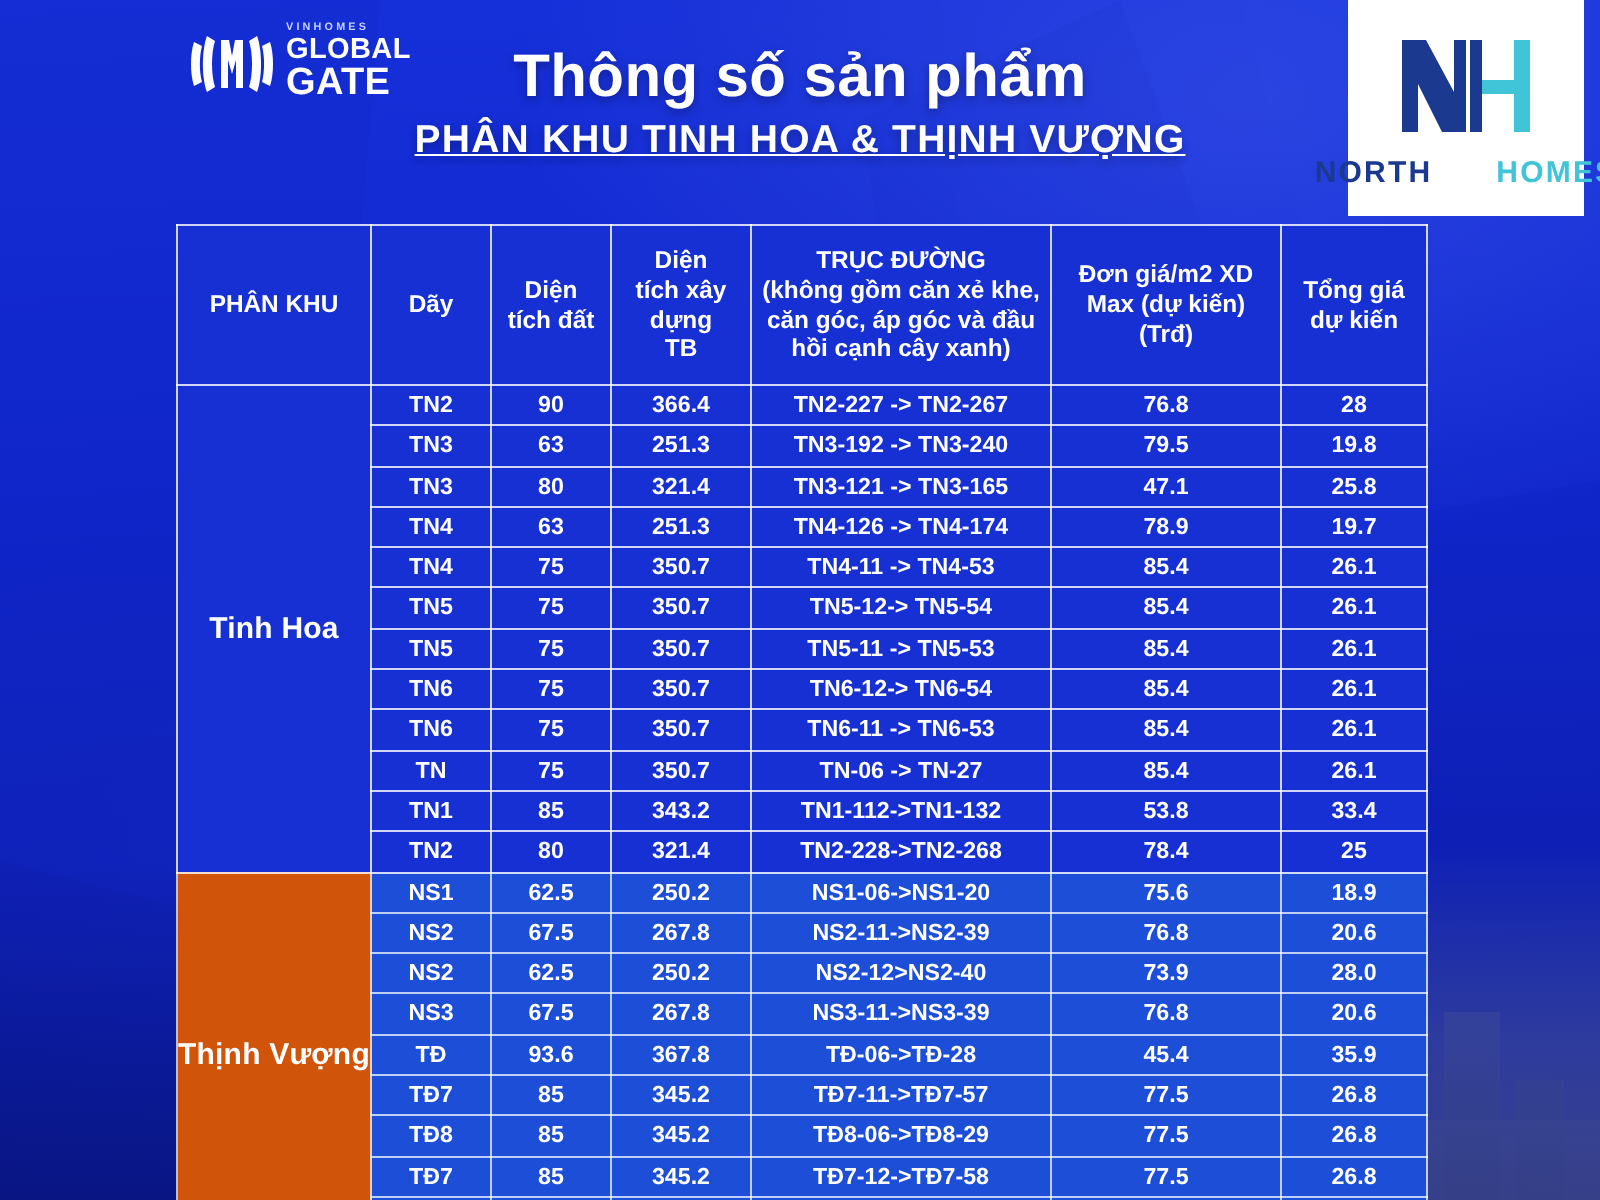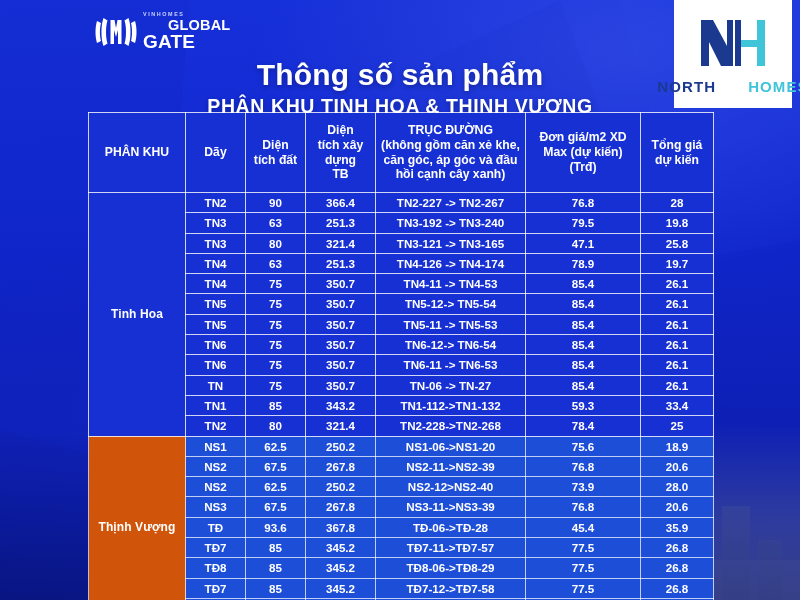--- a/index.html
+++ b/index.html
@@ -29,24 +29,24 @@
   }
 
   
   #header { position:absolute; left:0; top:0; width:800px; height:108px; }
 
   #vin-logo { position:absolute; left:95px; top:10px; width:100px; height:44px;
               display:flex; align-items:center; gap:6px; }
   #vin-mark { width:42px; height:34px; flex:none; }
   #vin-words { display:flex; flex-direction:column; line-height:1; }
   #vin-top { font-size:5.4px; letter-spacing:1.6px; color:#c9d2ff; font-weight:700; }
-  #vin-mid { font-size:14.5px; font-weight:800; color:#fff; letter-spacing:.2px; line-height:1.02;margin-left:25px; }
+  #vin-mid { font-size:14.5px; font-weight:800; color:#fff; letter-spacing:.2px; line-height:1.02; }
   #vin-bot { font-size:19px; font-weight:800; color:#fff; letter-spacing:.2px; line-height:1.02; }
 
-  #titles { position:absolute; left:190px; top:22px; width:420px; text-align:center;margin-top:36px; }
+  #titles { position:absolute; left:190px; top:22px; width:420px; text-align:center; }
   #title-main {
     font-size:30px; font-weight:700; color:#ffffff; letter-spacing:.2px;
     text-shadow:0 2px 5px rgba(0,0,0,.30);
   }
   #title-sub {
     margin-top:3px; font-size:19.5px; font-weight:700; color:#ffffff;
     letter-spacing:.6px; text-shadow:0 2px 5px rgba(0,0,0,.30);text-decoration:underline;
   }
 
   #nh-logo {
@@ -86,21 +86,21 @@
     font-size:11.6px;
     height:19.3px;
     line-height:19.3px;
     white-space:nowrap;
   }
   tbody tr.blue td { background:#1630d3; }
   tbody tr.orange td { background:#1d4ed8; }
   tbody tr.orange td { border-color:rgba(255,255,255,.72); }
 
   td.group {
-    font-size:12px;
+    font-size:15px;
     letter-spacing:.1px;
     vertical-align:middle;
     margin-top:40px;
   }
   td.group.blue-g { background:#1630d3; }
   td.group.orange-g { background:#d1540b; }
 </style>
 </head>
 <body>
 
@@ -307,21 +307,21 @@
           <td>350.7</td>
           <td>TN-06 -&gt; TN-27</td>
           <td>85.4</td>
           <td>26.1</td>
         </tr>
         <tr class="blue">
           <td>TN1</td>
           <td>85</td>
           <td>343.2</td>
           <td>TN1-112-&gt;TN1-132</td>
-          <td>59.3</td>
+          <td>53.8</td>
           <td>33.4</td>
         </tr>
         <tr class="blue">
           <td>TN2</td>
           <td>80</td>
           <td>321.4</td>
           <td>TN2-228-&gt;TN2-268</td>
           <td>78.4</td>
           <td>25</td>
         </tr>

